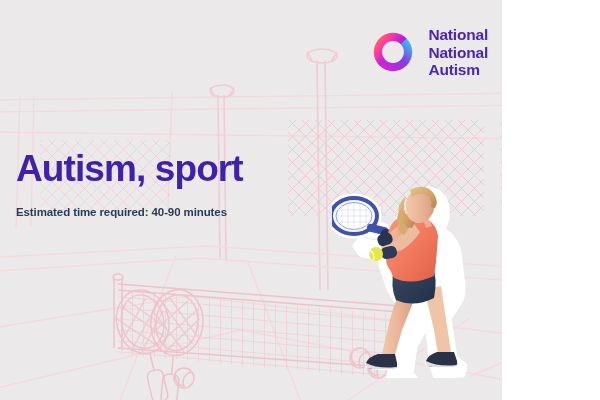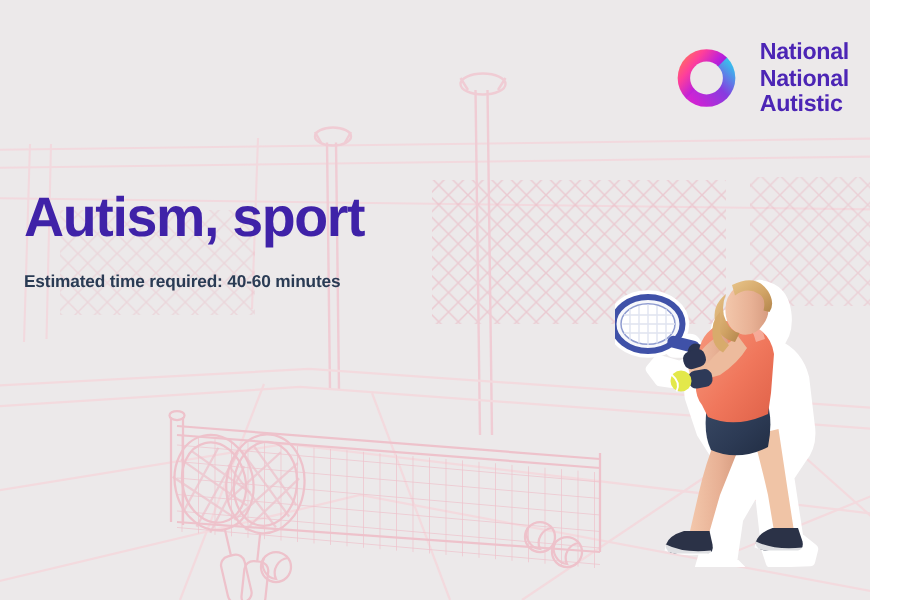--- a/index.html
+++ b/index.html
@@ -6,21 +6,21 @@
     margin: 0;
     padding: 0;
     background: #ffffff;
   }
   body {
     font-family: "Liberation Sans", sans-serif;
   }
 
   .banner {
     position: relative;
-    width: 580px;
+    width: 502px;
     height: 400px;
     overflow: hidden;
     background: #ece9ea;
   }
 
   
   .bg-art {
     position: absolute;
     inset: 0;
     width: 600px;
@@ -48,21 +48,21 @@
     line-height: 1.14;
     letter-spacing: -0.2px;
     white-space: nowrap;
   }
   .logo-text span { display: block; }
 
   
   .headline {
     position: absolute;
     left: 16px;
-    top: 124px;
+    top: 148px;
     z-index: 5;
   }
   .title {
     color: #3f22a8;
     font-size: 37px;
     font-weight: bold;
     line-height: 1.12;
     letter-spacing: -0.9px;
     margin: 0;
     white-space: nowrap;
@@ -220,29 +220,29 @@
         <path d="M0 100 L100 100 L100 0 Z" fill="url(#ringgrad2)" opacity="0.92"></path>
         <path d="M34 14 A40 40 0 0 1 92 44 L100 0 L40 0 Z" fill="#38dfe0" opacity="0.85"></path>
         <path d="M0 36 A42 42 0 0 1 40 10 L28 0 L0 0 Z" fill="#ffae4a" opacity="0.9"></path>
         <path d="M0 58 A44 44 0 0 0 36 98 L22 100 L0 100 Z" fill="#ff3b9e" opacity="0.75"></path>
         <path d="M62 92 A44 44 0 0 0 96 56 L100 100 L60 100 Z" fill="#5a24cf" opacity="0.9"></path>
       </g>
     </svg>
     <div class="logo-text">
       <span>National</span>
       <span>National</span>
-      <span>Autistic</span>
+      <span>Autism</span>
     </div>
   </div>
 
   <div class="headline">
     <h1 class="title">
       <span>Autism, sport</span>
     </h1>
-    <p class="subtitle">Estimated time required: 40-60 minutes</p>
+    <p class="subtitle">Estimated time required: 40-90 minutes</p>
   </div>
 
   <svg class="player" viewBox="0 0 170 200" xmlns="http://www.w3.org/2000/svg">
     <defs>
       <linearGradient id="skin" x1="0" y1="0" x2="1" y2="0">
         <stop offset="0%" stop-color="#f3c7ab"></stop>
         <stop offset="60%" stop-color="#e8b195"></stop>
         <stop offset="100%" stop-color="#d79c80"></stop>
       </linearGradient>
       <linearGradient id="topg" x1="0" y1="0" x2="1" y2="1">

